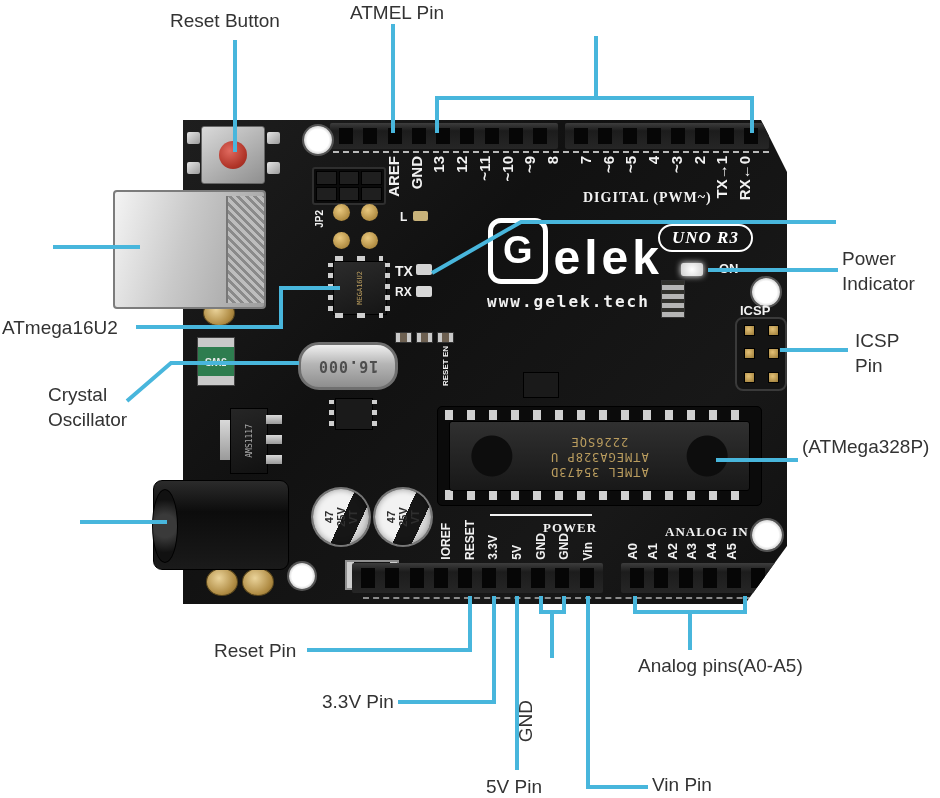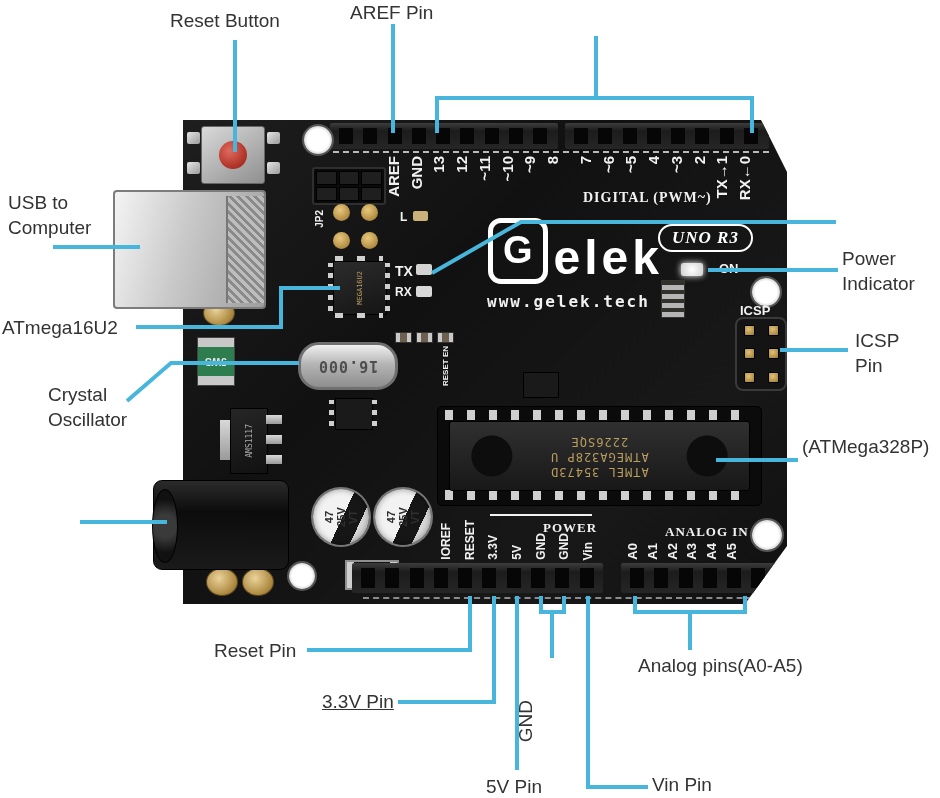--- a/index.html
+++ b/index.html
@@ -286,41 +286,37 @@
       <path d="M307 650 H470 V596"></path>
       <path d="M398 702 H494 V596"></path>
       <path d="M517 596 V770"></path>
       <path d="M541 596 V612 H564 V596 M552 612 V658"></path>
       <path d="M588 596 V787 H648"></path>
       <path d="M635 596 V612 H745 V596 M690 612 V650"></path>
     </g>
   </svg>
 
   <div class="callout-label" style="left:170px;top:8px;">Reset Button</div>
-  <div class="callout-label" style="left:350px;top:0px;">AREF Pin</div>
+  <div class="callout-label" style="left:350px;top:0px;">ATMEL Pin</div>
   <div class="callout-label" style="left:842px;top:246px;">
     <div>Power</div>
     <div>Indicator</div>
   </div>
   <div class="callout-label" style="left:855px;top:328px;">
     <div>ICSP</div>
     <div>Pin</div>
   </div>
   <div class="callout-label" style="left:802px;top:434px;">
     <div>(ATMega328P)</div>
-  </div>
-  <div class="callout-label" style="left:8px;top:190px;">
-    <div>USB to</div>
-    <div>Computer</div>
   </div>
   <div class="callout-label" style="left:2px;top:315px;">ATmega16U2</div>
   <div class="callout-label" style="left:48px;top:382px;">
     <div>Crystal</div>
     <div>Oscillator</div>
   </div>
   <div class="callout-label" style="left:214px;top:638px;">Reset Pin</div>
-  <div class="callout-label" style="left:322px;top:689px;text-decoration:underline;">3.3V Pin</div>
+  <div class="callout-label" style="left:322px;top:689px;">3.3V Pin</div>
   <div class="callout-label vtext" style="left:513px;top:700px;">GND</div>
   <div class="callout-label" style="left:486px;top:774px;">5V Pin</div>
   <div class="callout-label" style="left:652px;top:772px;">Vin Pin</div>
   <div class="callout-label" style="left:638px;top:653px;">Analog pins(A0-A5)</div>
 
 </div>
 
 </body></html>

